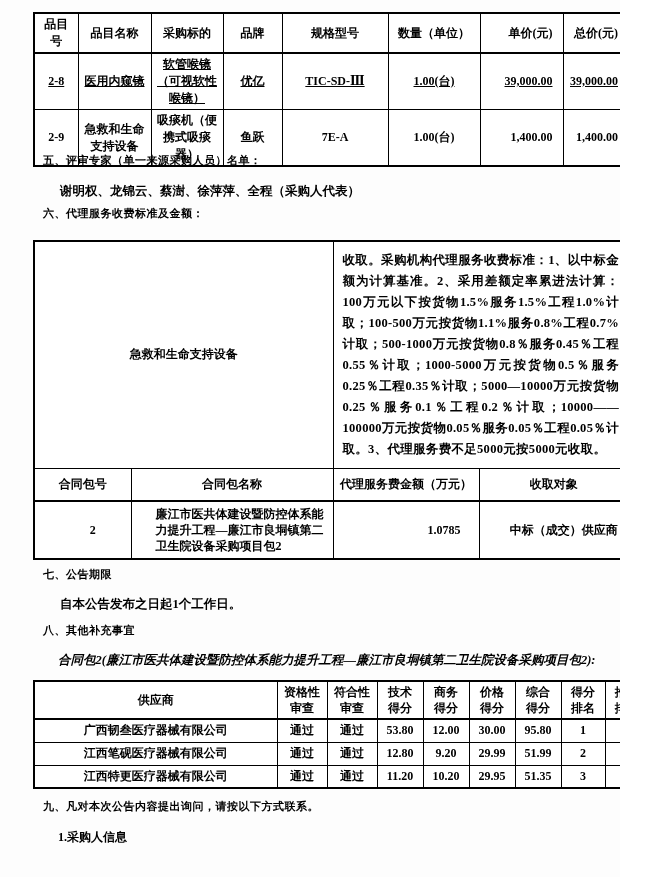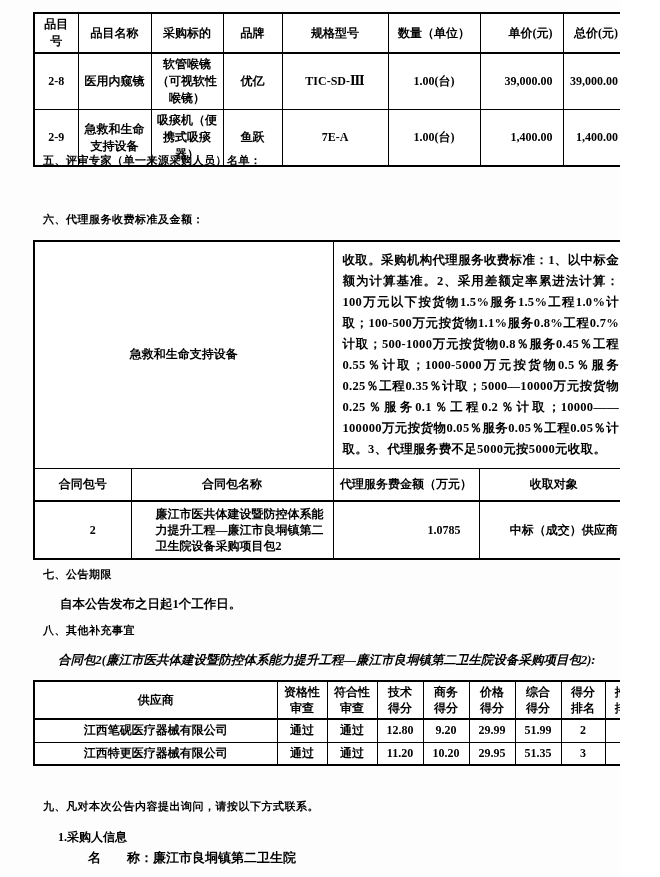--- a/index.html
+++ b/index.html
@@ -22,21 +22,21 @@
     font-weight: bold;
     font-size: 12px;
     text-align: center;
     vertical-align: middle;
     padding: 2px 4px;
     overflow: hidden;
   }
   
   .items-table { position: absolute; left: 33px; top: 12px; width: 595px; border: 2px solid #000; }
   .items-table thead th { height: 28px; border-bottom: 2px solid #000; }
-  .items-table .row-1 td { height: 55px; }
+  .items-table .row-1 td { height: 55px; text-decoration: underline; }
   .items-table .row-2 td { height: 46px; }
   .num-cell { text-align: right; padding-right: 10px; }
   
   .sec-heading { position: absolute; left: 33px; font-size: 11px; letter-spacing: 0.5px; padding-left: 10px; }
   .body-line { position: absolute; font-size: 13px; }
   
   .fee-table { position: absolute; left: 33px; top: 240px; width: 595px; border: 2px solid #000; }
   .fee-table .fee-row td { height: 227px; }
   .fee-text-cell {
     text-align: justify;
@@ -102,22 +102,23 @@
         <td>鱼跃</td>
         <td>7E-A</td>
         <td>1.00(台)</td>
         <td class="num-cell">1,400.00</td>
         <td class="num-cell">1,400.00</td>
       </tr>
     </tbody>
   </table>
 
   <div class="sec-heading" style="top:153px;">五、评审专家（单一来源采购人员）名单：</div>
-
-  <div class="sec-heading" style="top:212px;">六、代理服务收费标准及金额：</div>
+  <div class="body-line" style="left:60px; top:183px; font-size:12.5px;">谢明权、龙锦云、蔡澍、徐萍萍、全程（采购人代表）</div>
+
+  <div class="sec-heading" style="top:206px;">六、代理服务收费标准及金额：</div>
 
   <table class="fee-table">
     <colgroup>
       <col style="width:97px">
         <col style="width:202px">
         <col style="width:146px">
         <col style="width:150px">
     </colgroup>
     <tbody>
       <tr class="fee-row">
@@ -173,20 +174,31 @@
         <th>综合
 得分</th>
         <th>得分
 排名</th>
         <th>推荐
 排名</th>
       </tr>
     </thead>
     <tbody>
       <tr>
+        <td>广西韧叁医疗器械有限公司</td>
+        <td>通过</td>
+        <td>通过</td>
+        <td>53.80</td>
+        <td>12.00</td>
+        <td>30.00</td>
+        <td>95.80</td>
+        <td>1</td>
+        <td>1</td>
+      </tr>
+      <tr>
         <td>江西笔砚医疗器械有限公司</td>
         <td>通过</td>
         <td>通过</td>
         <td>12.80</td>
         <td>9.20</td>
         <td>29.99</td>
         <td>51.99</td>
         <td>2</td>
         <td>2</td>
       </tr>
@@ -199,15 +211,14 @@
         <td>29.95</td>
         <td>51.35</td>
         <td>3</td>
         <td>3</td>
       </tr>
     </tbody>
   </table>
 
   <div class="sec-heading" style="top:799px;">九、凡对本次公告内容提出询问，请按以下方式联系。</div>
   <div class="body-line" style="left:58px; top:829px; font-size:12px;">1.采购人信息</div>
-  <div class="body-line pre" style="left:88px; top:849px; font-size:13px;">名　　称：廉江市良垌镇第二卫生院</div>
 
 </div>
 
 </body></html>

